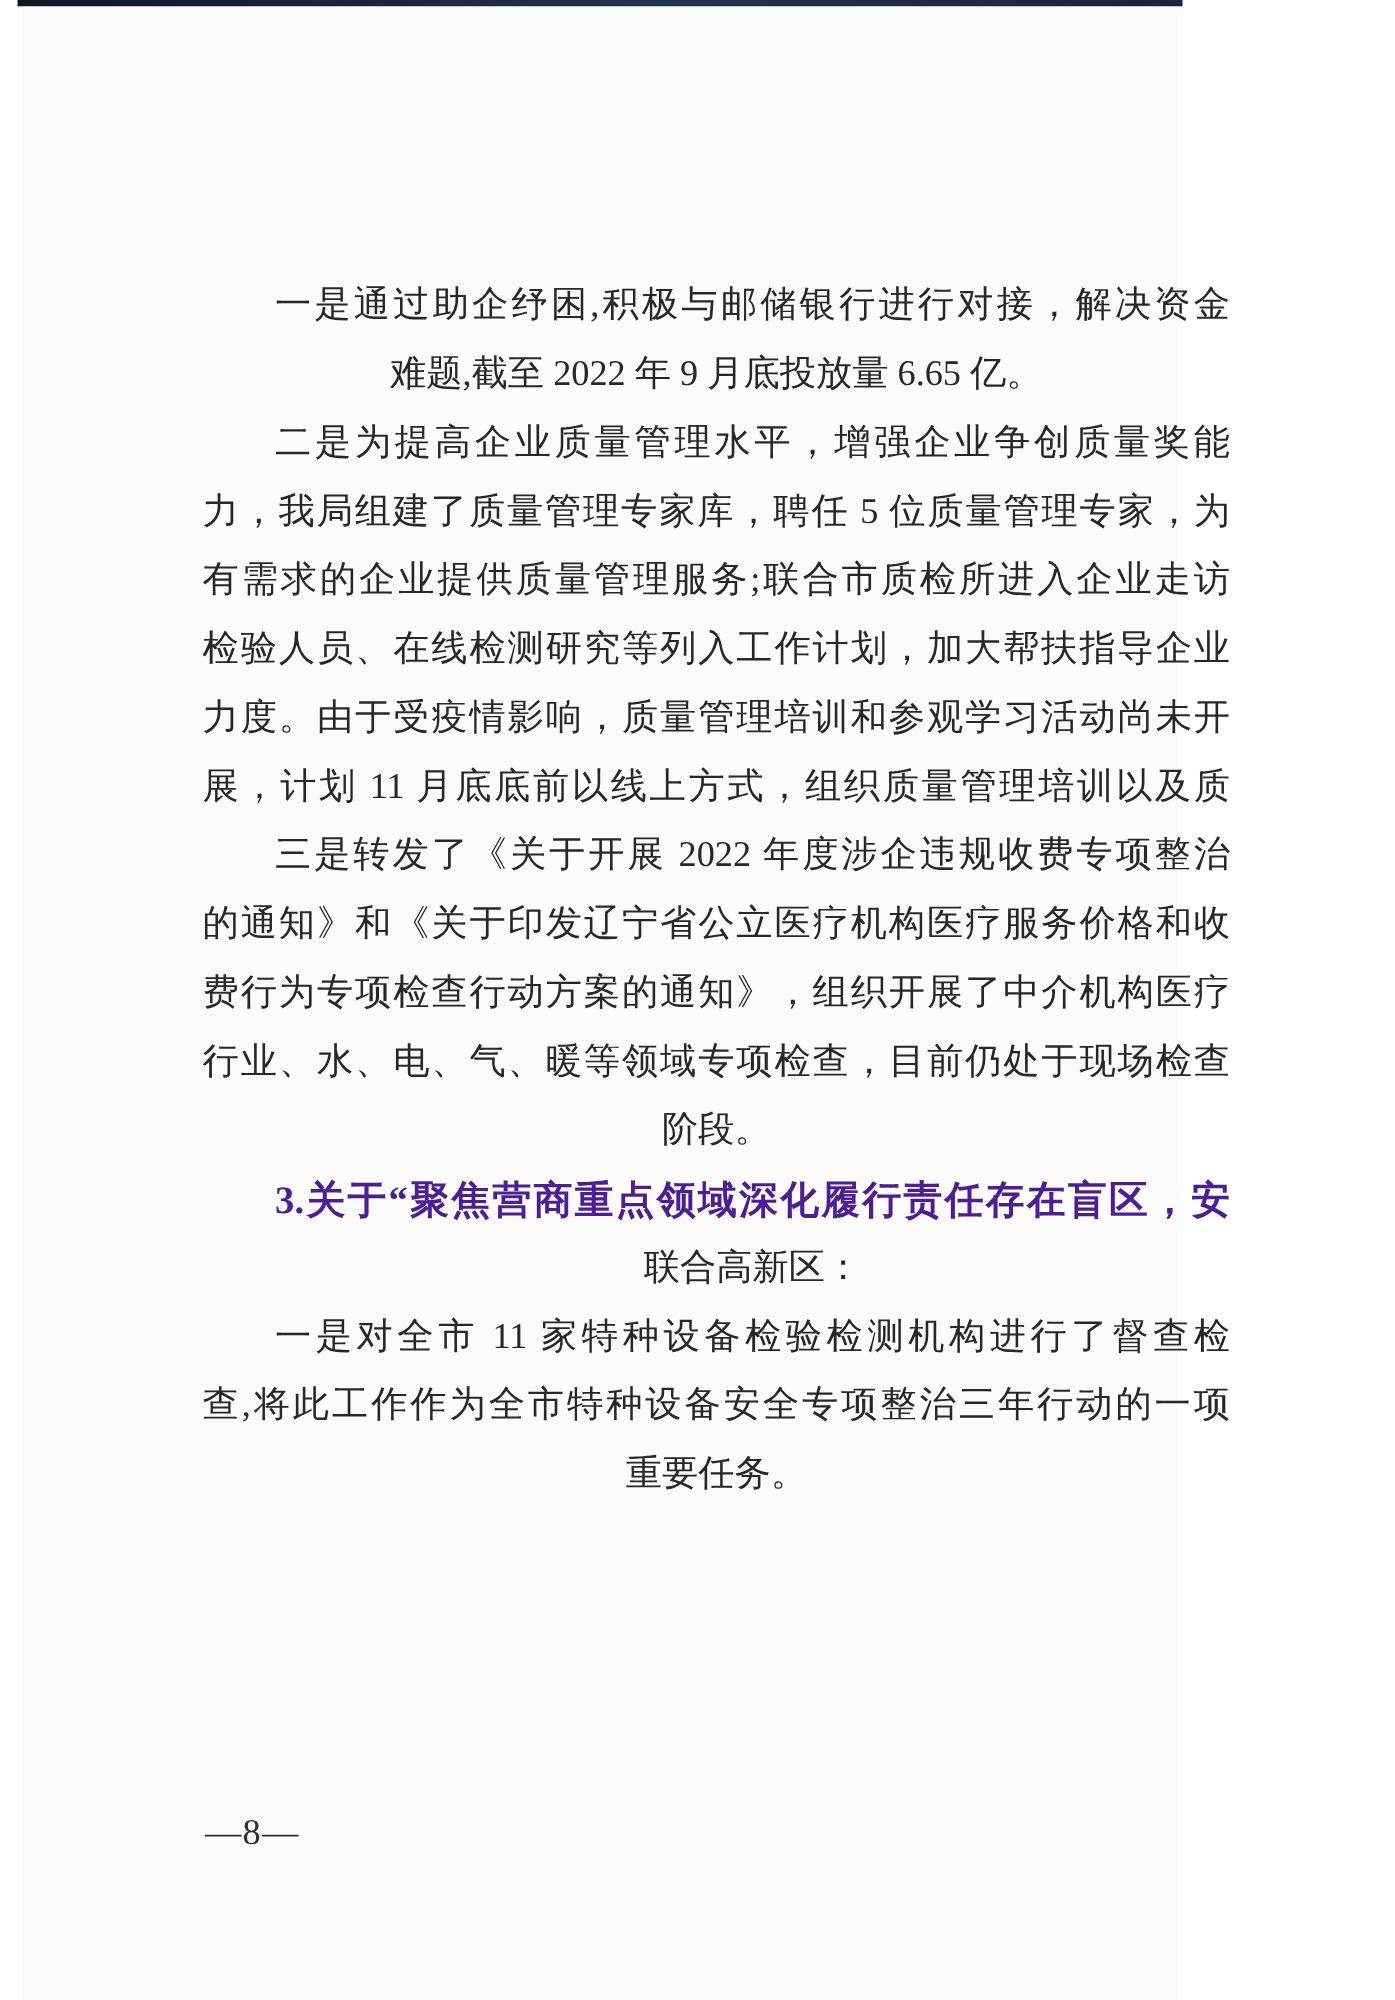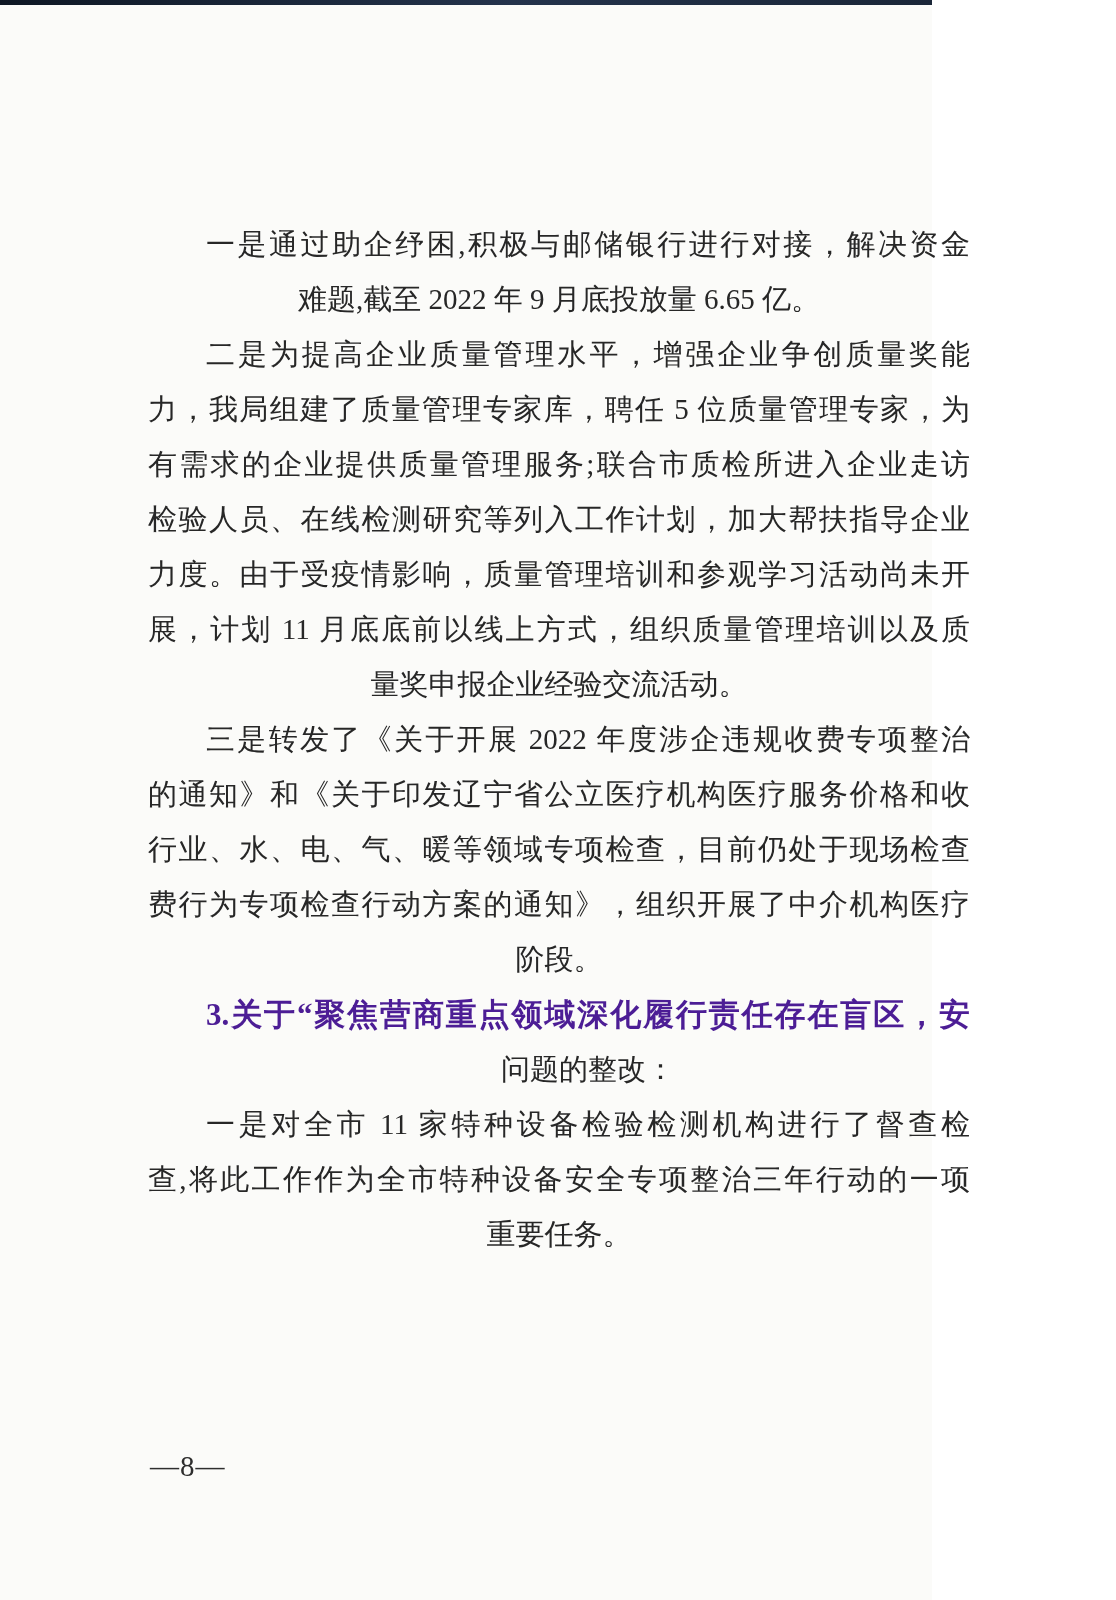--- a/index.html
+++ b/index.html
@@ -9,20 +9,21 @@
     height: 1600px;
     overflow: hidden;
     background: #ffffff;
   }
   .page {
     position: relative;
     width: 932px;
     height: 1600px;
     background: #fbfbf9;
     font-family: "Liberation Serif", "DejaVu Serif", serif;
+    margin-left: 14px;
   }
   .top-rule {
     position: absolute;
     top: 0;
     left: 0;
     width: 100%;
     height: 5px;
     background: linear-gradient(to right, #0e1724, #24334c 55%, #1a2638);
   }
   .body-text {
@@ -72,27 +73,26 @@
   <main class="body-text">
     <div id="lines">
         <div class="line justify indent">一是通过助企纾困,积极与邮储银行进行对接，解决资金</div>
         <div class="line">难题,截至 2022 年 9 月底投放量 6.65 亿。</div>
         <div class="line justify indent">二是为提高企业质量管理水平，增强企业争创质量奖能</div>
         <div class="line justify">力，我局组建了质量管理专家库，聘任 5 位质量管理专家，为</div>
         <div class="line justify">有需求的企业提供质量管理服务;联合市质检所进入企业走访</div>
         <div class="line justify">检验人员、在线检测研究等列入工作计划，加大帮扶指导企业</div>
         <div class="line justify">力度。由于受疫情影响，质量管理培训和参观学习活动尚未开</div>
         <div class="line justify">展，计划 11 月底底前以线上方式，组织质量管理培训以及质</div>
-        <div class="line">量奖申报企业经验交流活动。</div>
         <div class="line justify indent">三是转发了《关于开展 2022 年度涉企违规收费专项整治</div>
         <div class="line justify">的通知》和《关于印发辽宁省公立医疗机构医疗服务价格和收</div>
+        <div class="line justify">费行为专项检查行动方案的通知》，组织开展了中介机构医疗</div>
         <div class="line justify">行业、水、电、气、暖等领域专项检查，目前仍处于现场检查</div>
-        <div class="line justify">费行为专项检查行动方案的通知》，组织开展了中介机构医疗</div>
         <div class="line">阶段。</div>
         <div class="line justify indent bold">3.关于“聚焦营商重点领域深化履行责任存在盲区，安</div>
-        <div class="line indent">问题的整改：</div>
+        <div class="line indent">联合高新区：</div>
         <div class="line justify indent">一是对全市 11 家特种设备检验检测机构进行了督查检</div>
         <div class="line justify">查,将此工作作为全市特种设备安全专项整治三年行动的一项</div>
         <div class="line">重要任务。</div>
       </div>
   </main>
   <div class="page-number">—8—</div>
 </div>
 
 </body></html>

